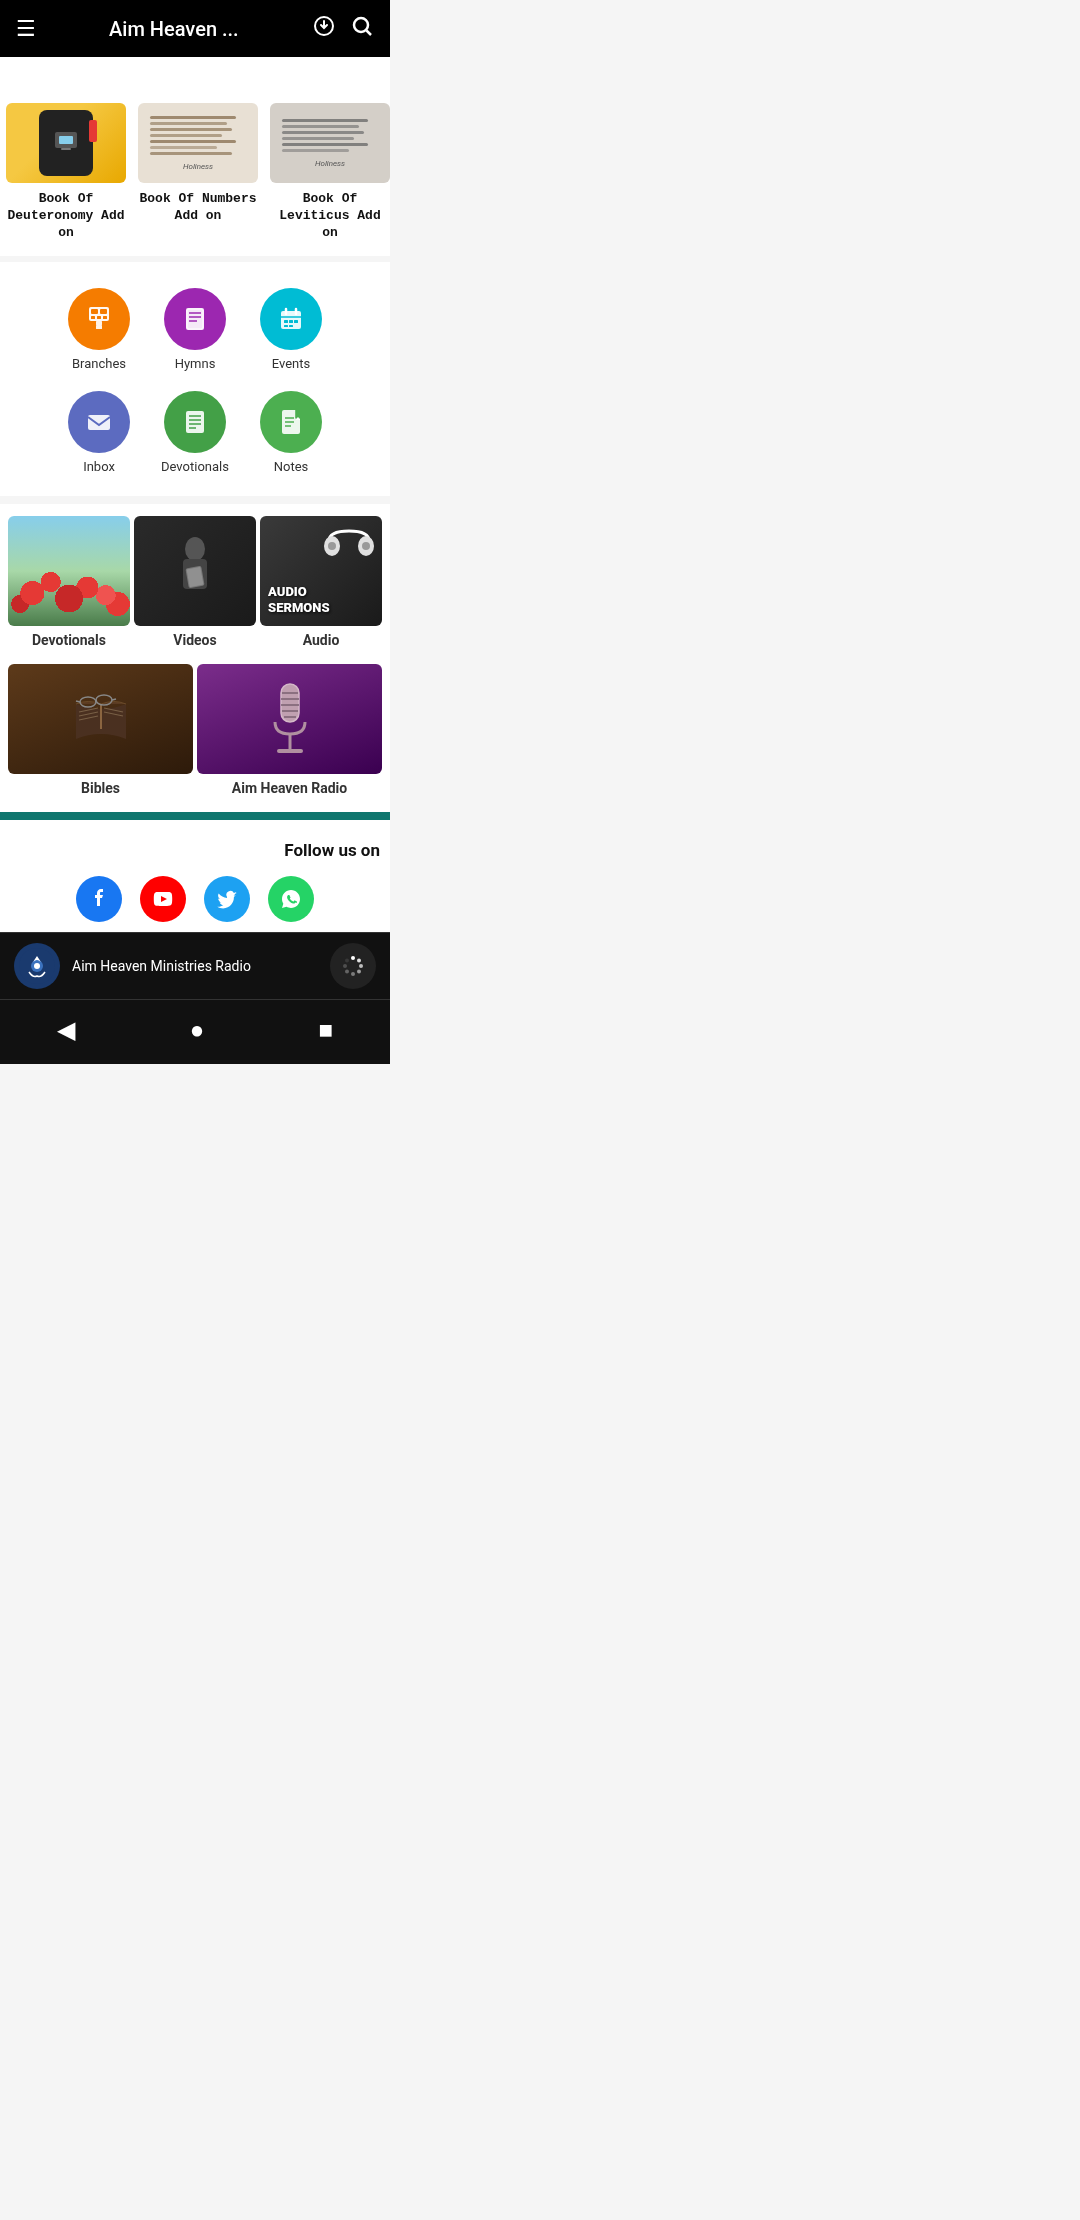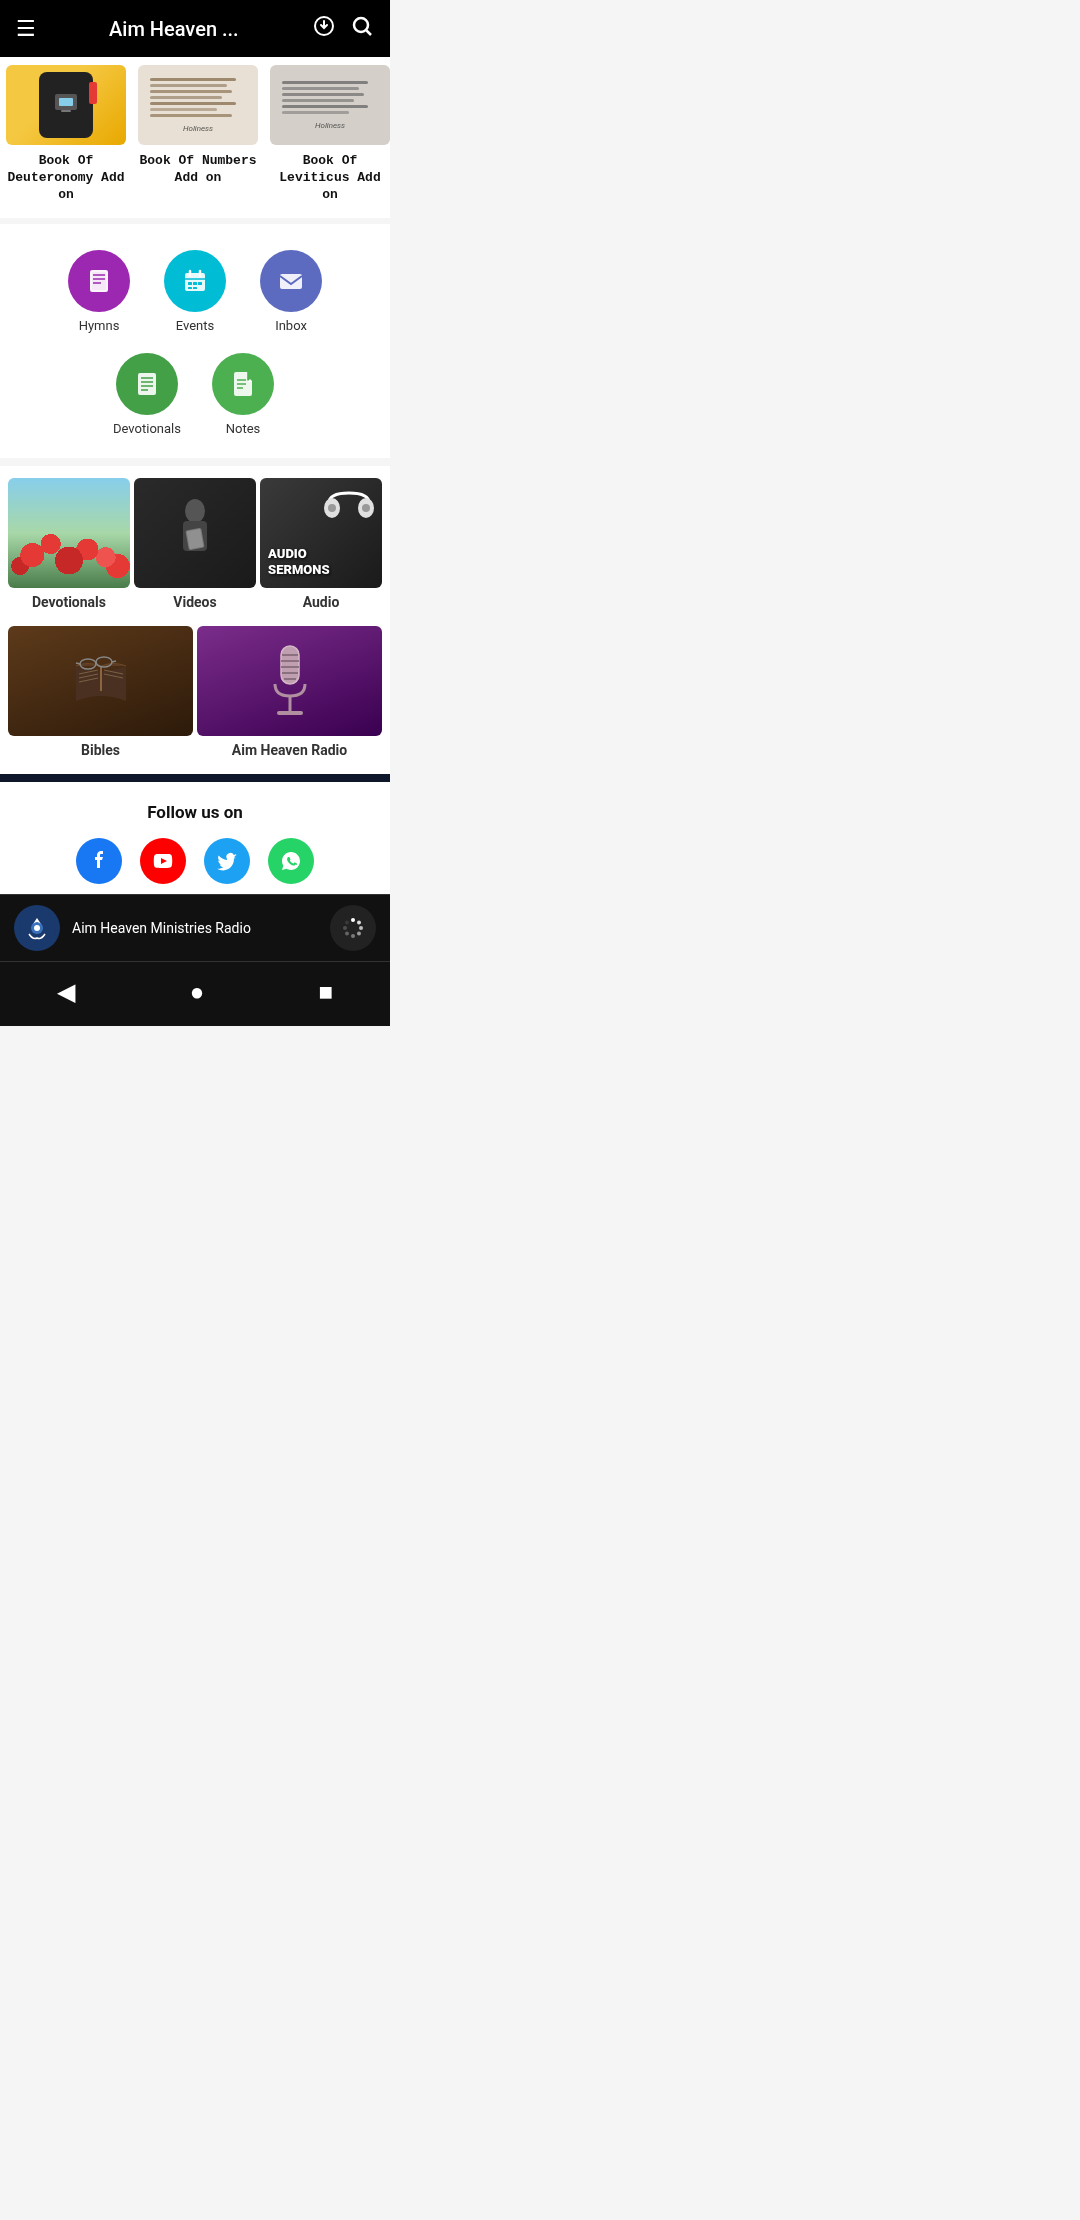--- a/index.html
+++ b/index.html
@@ -60,20 +60,21 @@
     .book-card-img {
       width: 120px;
       height: 80px;
       border-radius: 6px;
       overflow: hidden;
       margin-bottom: 8px;
       background: #ccc;
       display: flex;
       align-items: center;
       justify-content: center;
+      margin-top: 38px;
     }
     .book-card-img-deuteronomy {
       background: linear-gradient(135deg, #f5c842 40%, #e8a800 100%);
       position: relative;
     }
     .phone-icon-shape {
       width: 54px;
       height: 66px;
       background: #222;
       border-radius: 8px;
@@ -226,24 +227,24 @@
     .img-radio-inner {
       width: 100%; height: 100%;
       background: linear-gradient(160deg, #7b2d8b 0%, #3a0050 100%);
       display: flex;
       align-items: center;
       justify-content: center;
     }
 
     
     .follow-section {
-      border-top: 8px solid #0f172a;
+      border-top: 8px solid #0f766e;
       background: #fff;
       padding: 20px 10px 10px;
-      text-align: center;
+      text-align: right;
     }
     .follow-title {
       font-size: 17px;
       font-weight: 700;
       color: #111;
       margin-bottom: 16px;
     }
     .follow-icons-row {
       display: flex;
       justify-content: center;
@@ -408,20 +409,35 @@
       </div>
     </div>
     <span class="book-card-label">Book Of Leviticus Add on</span>
   </div>
 
 </div>
 
 <div class="icon-grid">
 
 
+  <div class="icon-item">
+    <div class="icon-circle icon-orange">
+      <svg width="32" height="32" viewBox="0 0 32 32" fill="white">
+        <rect x="6" y="4" width="20" height="14" rx="2" fill="white" opacity="0.95"></rect>
+        <rect x="8" y="6" width="7" height="5" rx="1" fill="#f57c00"></rect>
+        <rect x="17" y="6" width="7" height="5" rx="1" fill="#f57c00"></rect>
+        <rect x="8" y="13" width="4" height="3" rx="0.5" fill="#f57c00"></rect>
+        <rect x="14" y="13" width="4" height="3" rx="0.5" fill="#f57c00"></rect>
+        <rect x="20" y="13" width="4" height="3" rx="0.5" fill="#f57c00"></rect>
+        <rect x="13" y="18" width="6" height="4" rx="0.5" fill="white" opacity="0.9"></rect>
+        <rect x="13" y="22" width="6" height="4" rx="0.5" fill="white" opacity="0.9"></rect>
+      </svg>
+    </div>
+    <span class="icon-label">Branches</span>
+  </div>
 
   <div class="icon-item">
     <div class="icon-circle icon-purple">
       <svg width="30" height="30" viewBox="0 0 30 30" fill="white">
         <rect x="6" y="4" width="18" height="22" rx="2" fill="white" opacity="0.9"></rect>
         <line x1="9" y1="9" x2="21" y2="9" stroke="#9c27b0" stroke-width="1.5"></line>
         <line x1="9" y1="13" x2="21" y2="13" stroke="#9c27b0" stroke-width="1.5"></line>
         <line x1="9" y1="17" x2="17" y2="17" stroke="#9c27b0" stroke-width="1.5"></line>
         <rect x="7" y="5" width="16" height="20" rx="2" fill="none" stroke="white" stroke-width="1"></rect>
       </svg>

